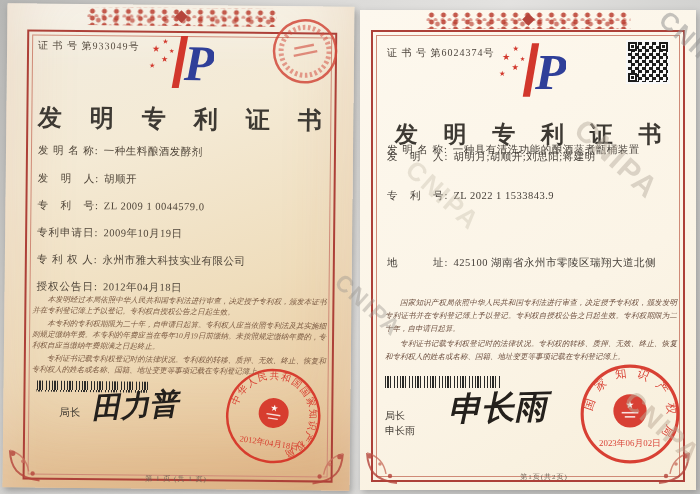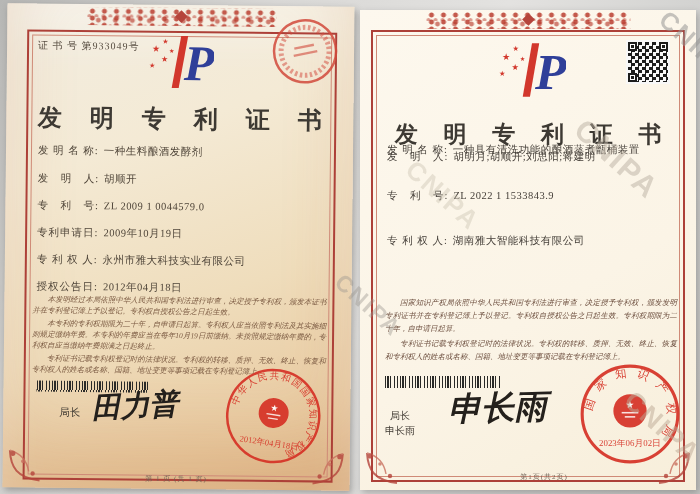--- a/index.html
+++ b/index.html
@@ -48,21 +48,21 @@
   .grant2{position:absolute;left:168px;top:0;}
   .bodytext{position:absolute;text-align:justify;}
   .cert-left .bodytext{left:28px;right:25px;top:290px;color:#7c5b43;}
   .cert-right .bodytext{left:25px;right:19px;top:286px;color:#6d4f3f;}
   .bodytext p{margin:0 0 2px;text-indent:2em;font-size:7.5px;line-height:11px;font-style:italic;}
   .cert-right .bodytext p{line-height:13px;}
   .barcode{position:absolute;height:11px;
     background-image:repeating-linear-gradient(90deg,#2a2a28 0 1px,transparent 1px 2px,#2a2a28 2px 4px,transparent 4px 5px,#2a2a28 5px 6px,transparent 6px 9px,#2a2a28 9px 10px,transparent 10px 12px,#2a2a28 12px 13px,transparent 13px 15px);}
   .cert-left .barcode{left:33px;top:377px;width:112px;}
   .cert-right .barcode{left:25px;top:366px;width:115px;height:12px;}
-  .director{position:absolute;font-size:10.5px;color:#3e3831;text-align:center;}
+  .director{position:absolute;font-size:10.5px;color:#3e3831;}
   .cert-left .director{left:56px;top:402px;}
   .cert-right .director{left:25px;top:398px;line-height:15px;font-size:10px;}
   .sig{position:absolute;font-family:"DejaVu Sans",sans-serif;font-style:italic;font-weight:600;color:#24201c;white-space:nowrap;}
   .cert-left .sig{left:88px;top:382px;font-size:29px;transform:rotate(-4deg);}
   .cert-right .sig{left:88px;top:376px;font-size:33px;transform:rotate(-2deg);}
   .seal{position:absolute;opacity:.92;}
   .cert-left .seal{right:27px;top:360px;transform:rotate(8deg);}
   .cert-right .seal{right:14px;top:352px;}
   .stamp{position:absolute;right:15px;top:11px;opacity:.85;transform:rotate(-12deg);}
   .qr{position:absolute;right:28px;top:32px;width:40px;height:40px;background-color:#f8f8f8;
@@ -171,20 +171,21 @@
     <circle cx="6" cy="6" r="2.6" fill="#b5443b"></circle>
       <circle cx="16" cy="14" r="1.8" fill="#c9705f"></circle>
       <circle cx="26" cy="26" r="2.2" fill="#b5443b"></circle>
   </svg>
 </div>
 
 <div class="cert cert-right">
   <div class="frame"></div>
   <div class="lace"></div>
 
+  <div class="certno">证 书 号 第6024374号</div>
 
   <svg class="logo" width="68" height="64" viewBox="0 0 66 62">
     <polygon points="33,6 40,6 31,58 24,58" fill="#d2372c"></polygon>
     <text x="36" y="50" font-family="Liberation Serif,serif" font-size="50" font-style="italic" font-weight="bold" fill="#2f3f99">P</text>
     <text x="4" y="22" font-size="9" fill="#d2372c">★</text>
     <text x="14" y="14" font-size="7" fill="#d2372c">★</text>
     <text x="1" y="38" font-size="7" fill="#d2372c">★</text>
     <text x="13" y="32" font-size="8" fill="#d2372c">★</text>
     <text x="21" y="23" font-size="6" fill="#d2372c">★</text>
   </svg>
@@ -199,22 +200,22 @@
 
   <div class="frow" style="top:133px">
     <span class="flabel">发 明 名 称:</span><span class="fvalue">一种具有清洗功能的酿酒蒸煮甑桶装置</span>
   </div>
   <div class="frow" style="top:140px">
     <span class="flabel">发　明　人:</span><span class="fvalue">胡明月;胡顺开;刘思阳;蒋建明</span>
   </div>
   <div class="frow" style="top:179px">
     <span class="flabel">专　利　号:</span><span class="fvalue">ZL 2022 1 1533843.9</span>
   </div>
-  <div class="frow" style="top:224px">
-    <span class="flabel">专 利 权 人:</span><span class="fvalue">湖南雅大智能科技有限公司</span>
+  <div class="frow" style="top:246px">
+    <span class="flabel">地　　　址:</span><span class="fvalue">425100 湖南省永州市零陵区瑞翔大道北侧</span>
   </div>
 
   <div class="bodytext">
     <p>国家知识产权局依照中华人民共和国专利法进行审查，决定授予专利权，颁发发明专利证书并在专利登记簿上予以登记。专利权自授权公告之日起生效。专利权期限为二十年，自申请日起算。</p>
     <p>专利证书记载专利权登记时的法律状况。专利权的转移、质押、无效、终止、恢复和专利权人的姓名或名称、国籍、地址变更等事项记载在专利登记簿上。</p>
   </div>
 
   <div class="barcode"></div>
 
   <div class="director">

